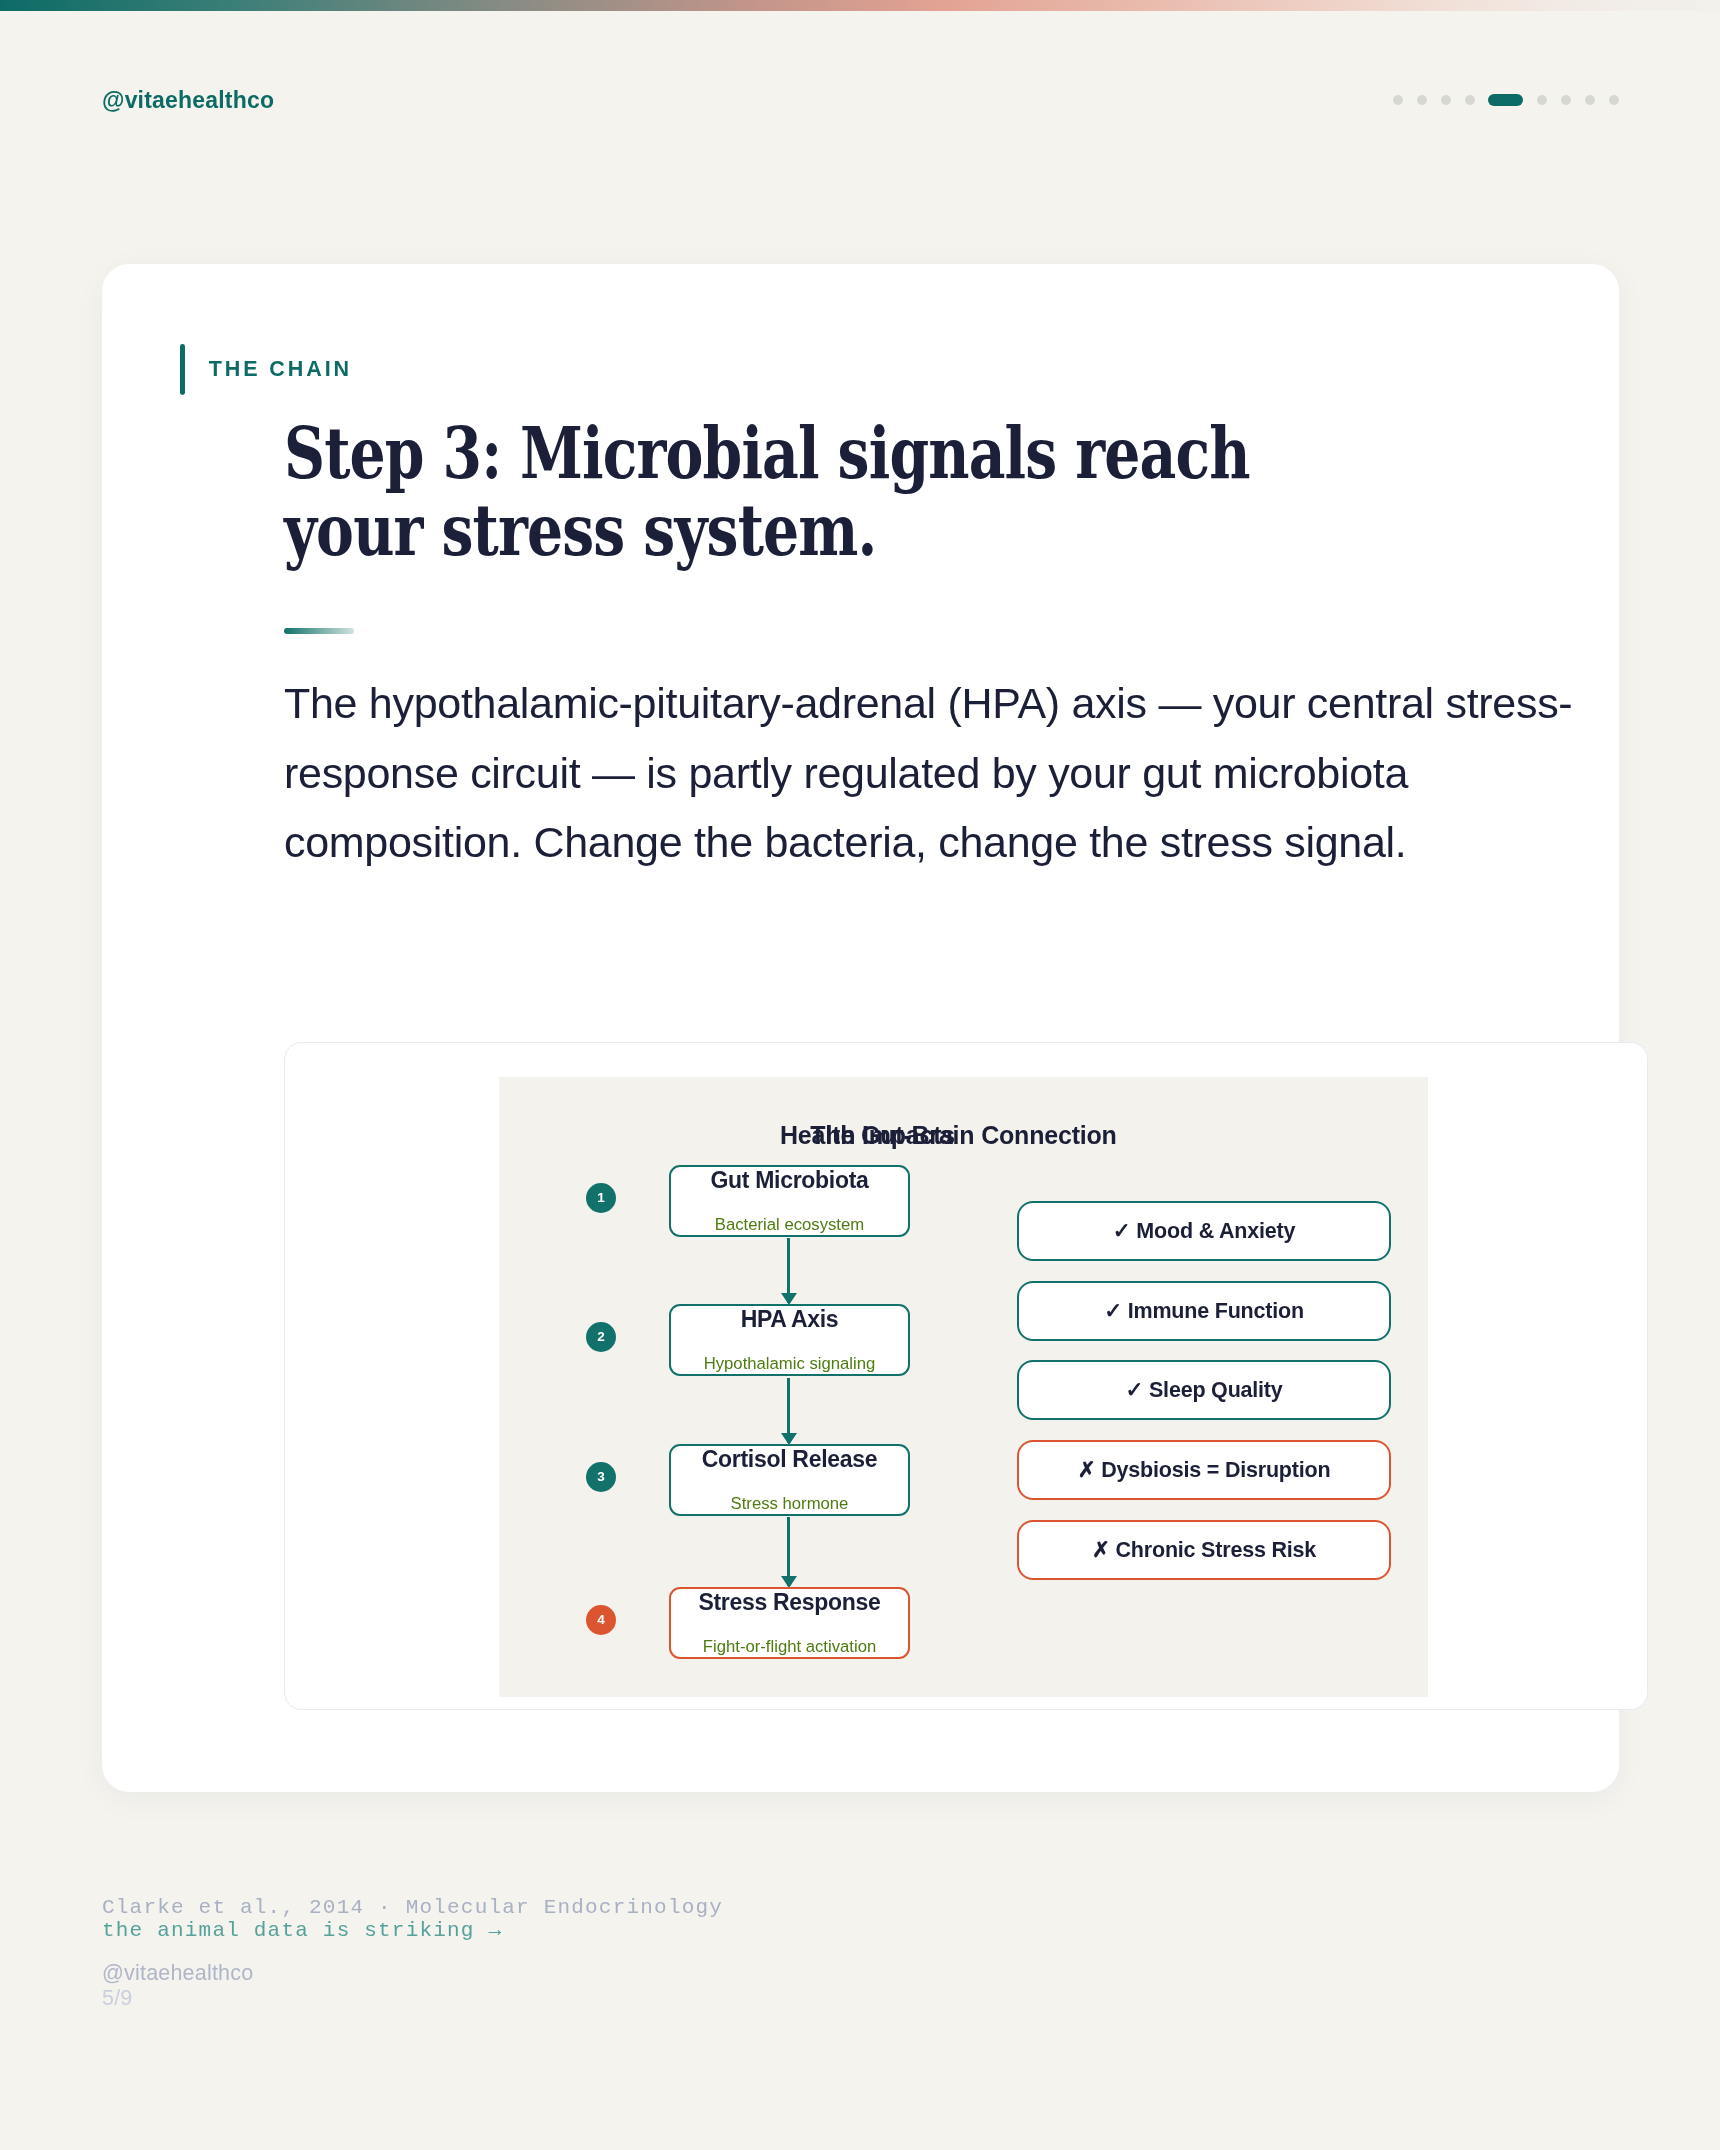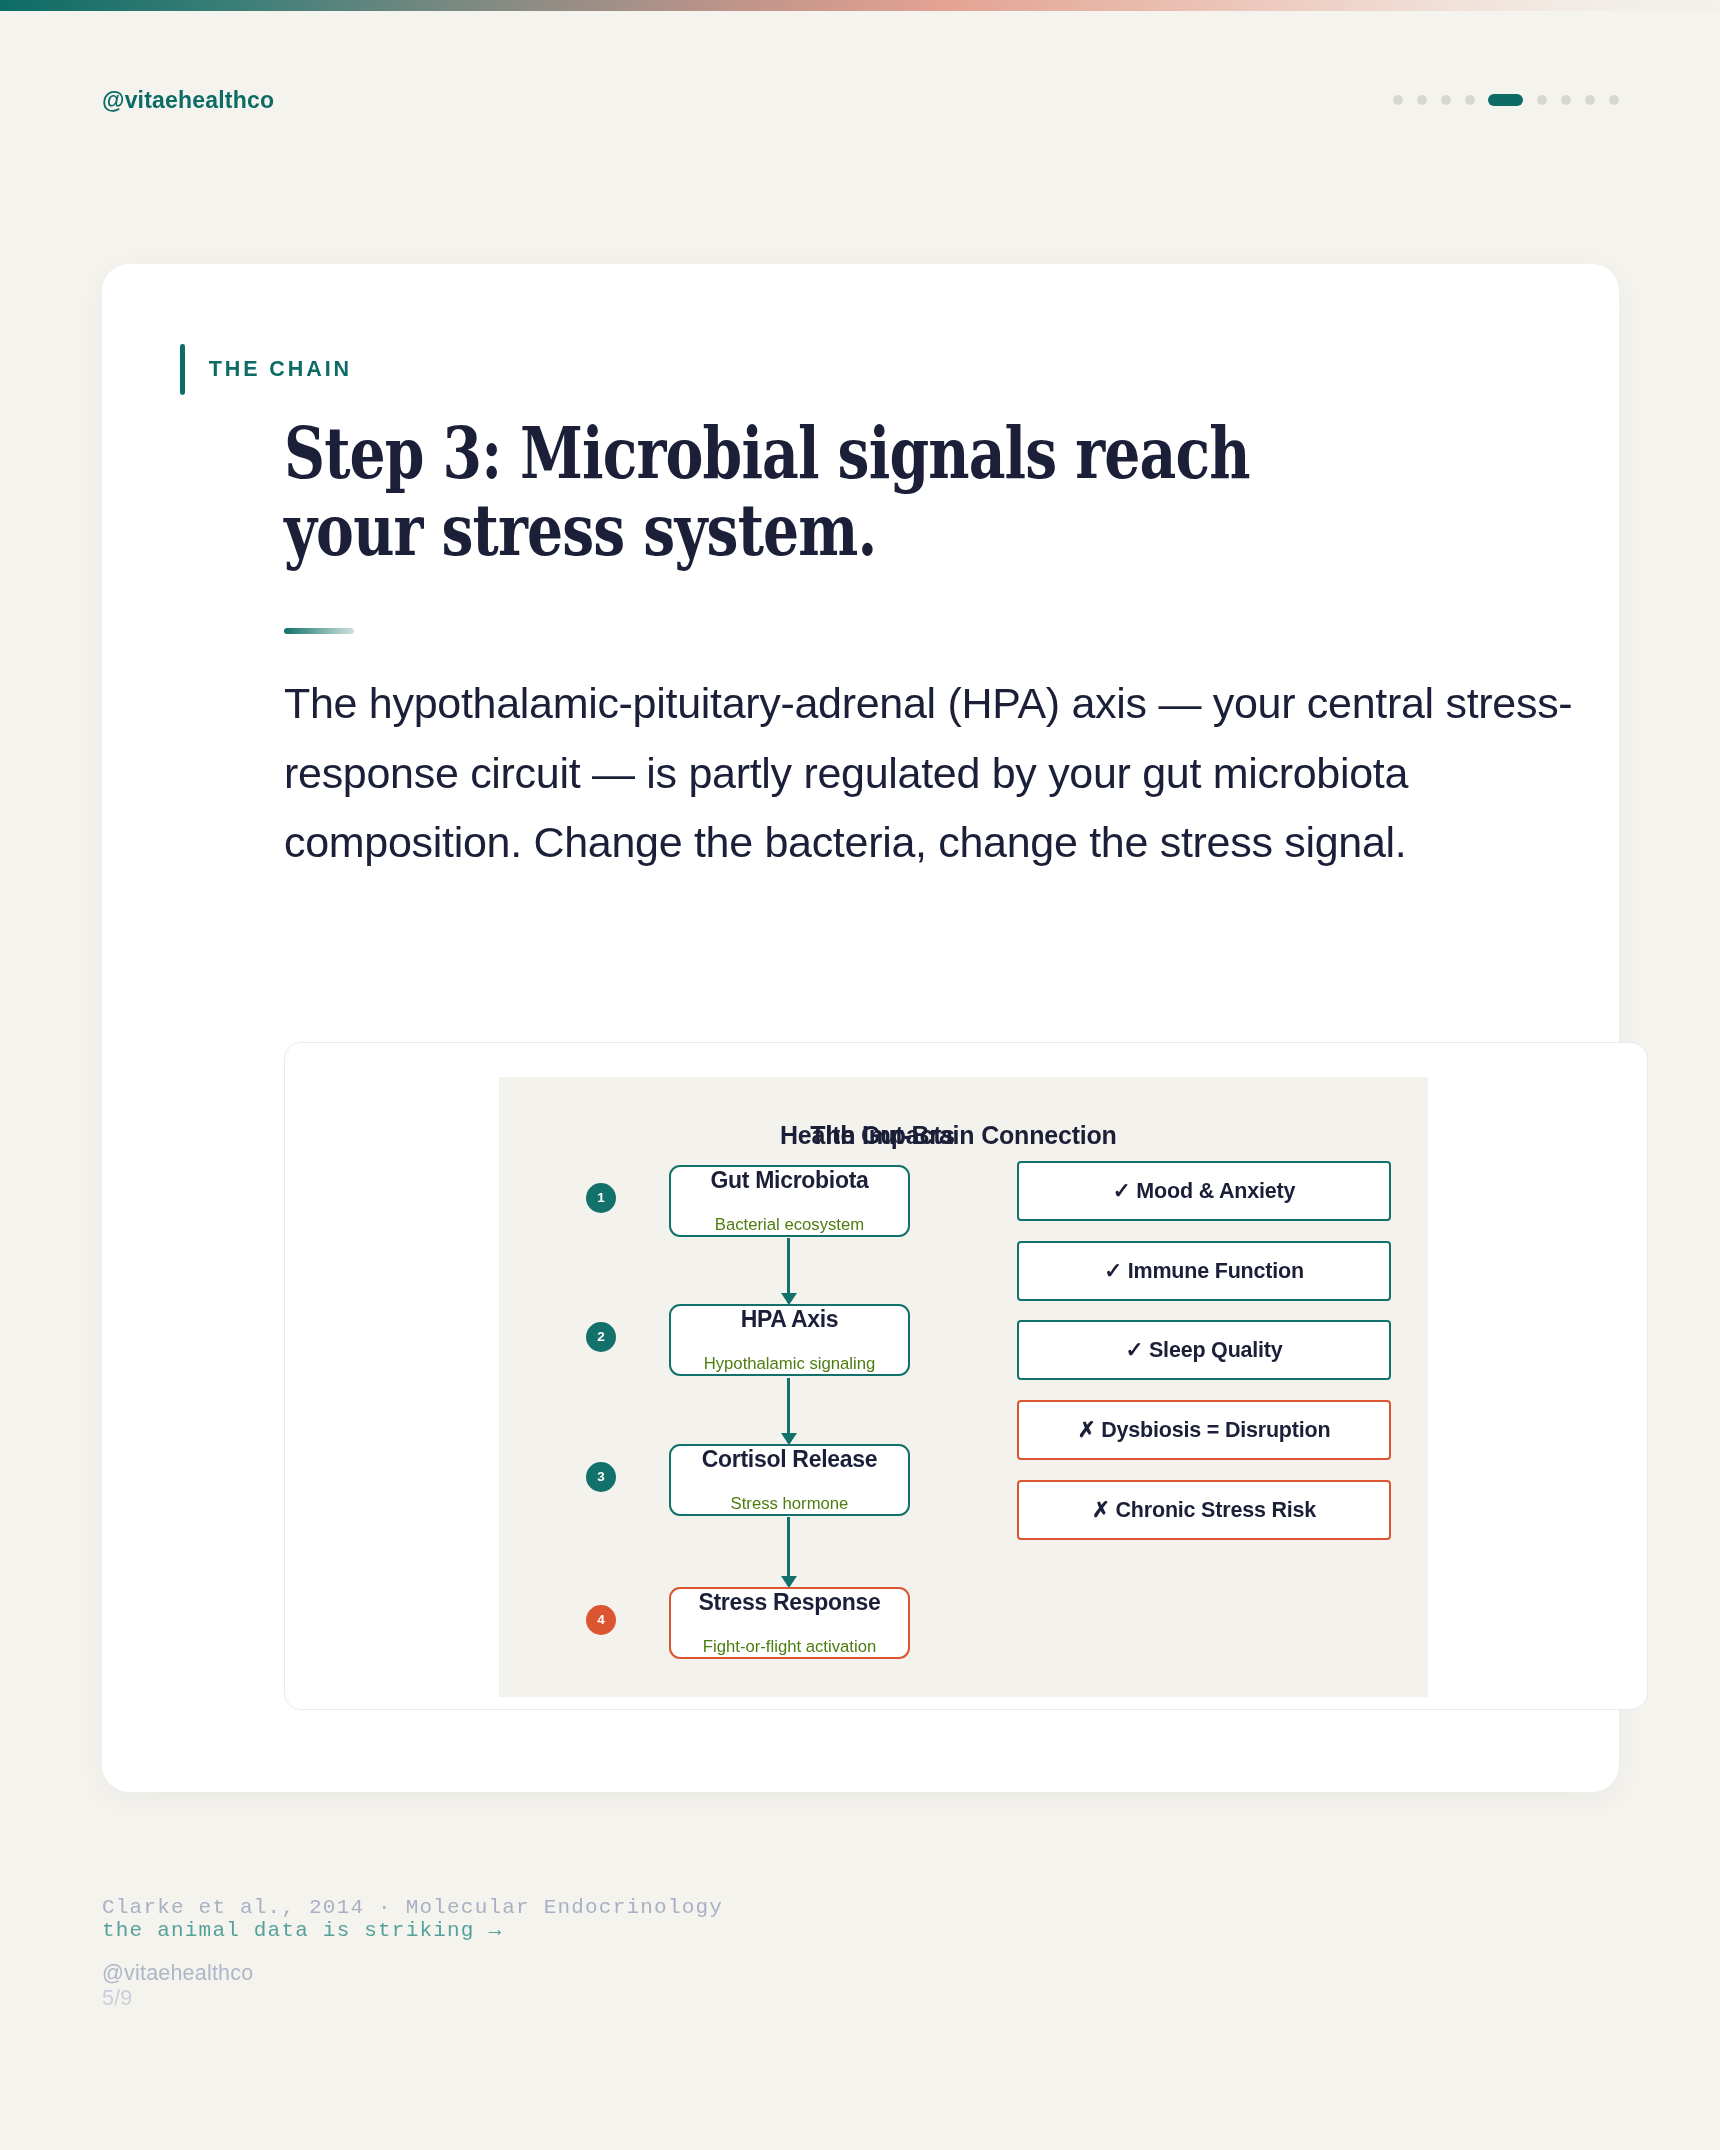--- a/index.html
+++ b/index.html
@@ -255,28 +255,29 @@
     left: 518px;
     width: 374px;
   }
   .impact-pill {
     position: absolute;
     left: 0;
     width: 374px;
     height: 60px;
     background: #ffffff;
     border: 2.4px solid #13716b;
-    border-radius: 4px;
+    border-radius: 16px;
     display: flex;
     align-items: center;
     justify-content: center;
     font-size: 21.5px;
     font-weight: 700;
     color: #1b1f38;
     letter-spacing: -0.2px;
+    margin-top: 40px;
   }
   .impact-pill.danger { border-color: #db5630; }
 
   .diagram-caption {
     position: absolute;
     top: 526px;
     left: 0;
     width: 929px;
     text-align: center;
     font-size: 18.3px;

